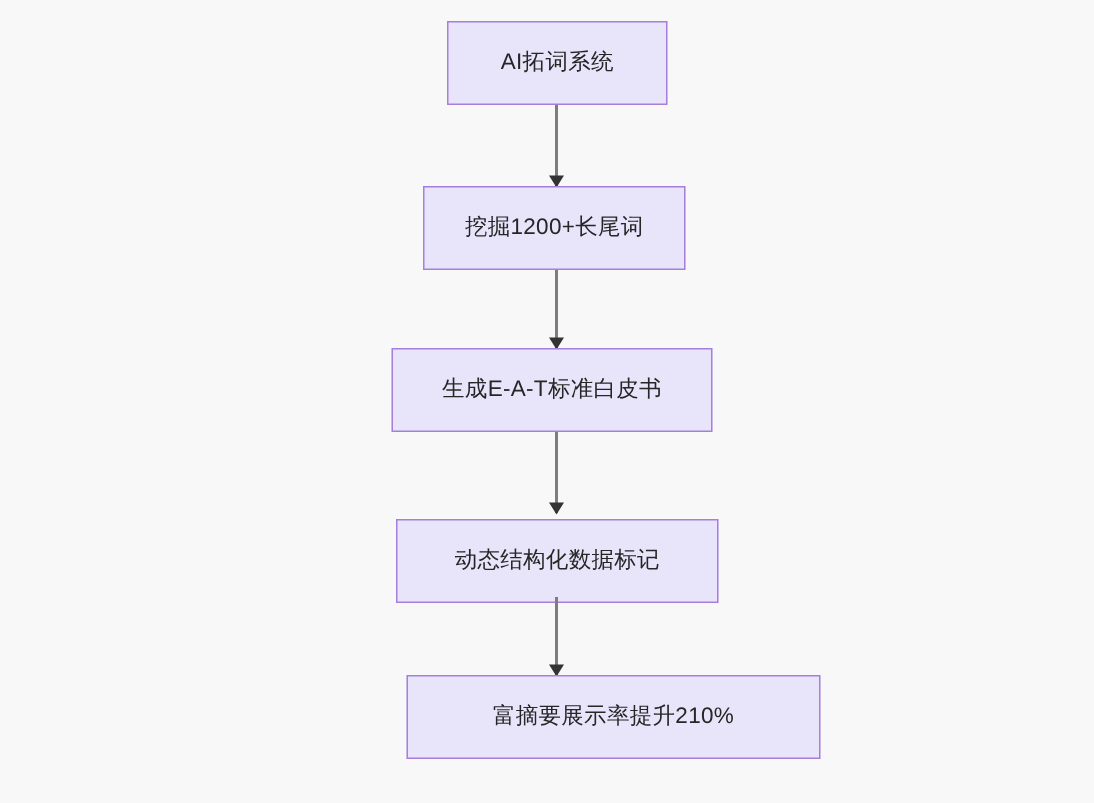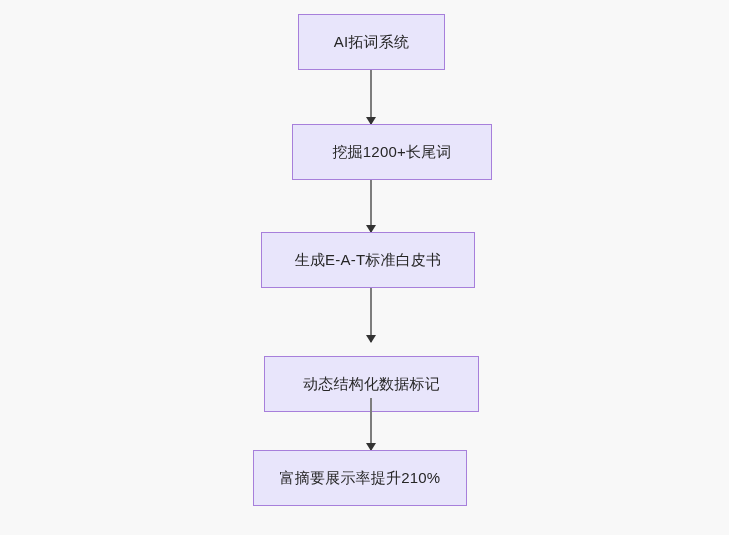--- a/index.html
+++ b/index.html
@@ -36,24 +36,24 @@
     font-size: 15px;
     line-height: 1.2;
     color: #262626;
     letter-spacing: 0.2px;
     white-space: nowrap;
     text-align: left;
   }
 
   
   .node-1 { left: 298px; top: 14px;  width: 147px; }
-  .node-2 { left: 292px; top: 124px; width: 200px; }
+  .node-2 { left: 282px; top: 124px; width: 175px; }
   .node-3 { left: 261px; top: 232px; width: 214px; }
-  .node-4 { left: 264px; top: 356px; width: 215px; }
-  .node-5 { left: 253px; top: 450px; width: 214px; }
+  .node-4 { left: 264px; top: 346px; width: 215px; }
+  .node-5 { left: 271px; top: 450px; width: 276px; }
 
   
   .edge {
     position: absolute;
     left: 370px;
     width: 2px;
     background: #7d7d7d;
   }
   .edge-arrow {
     position: absolute;

